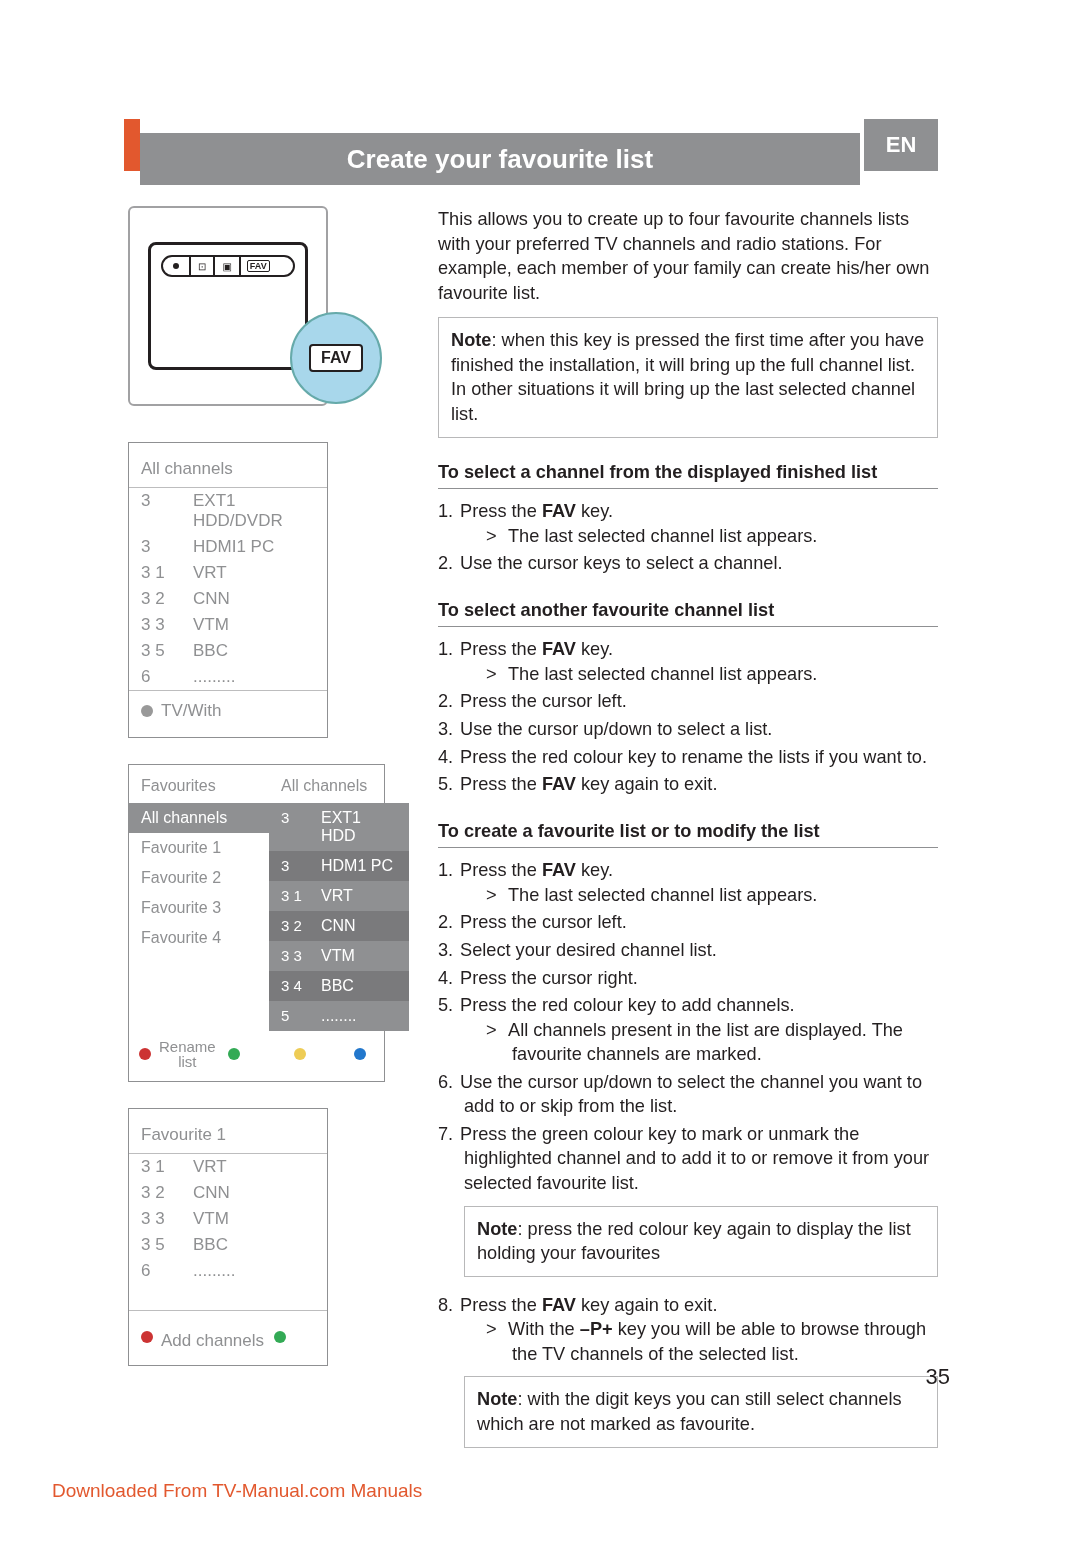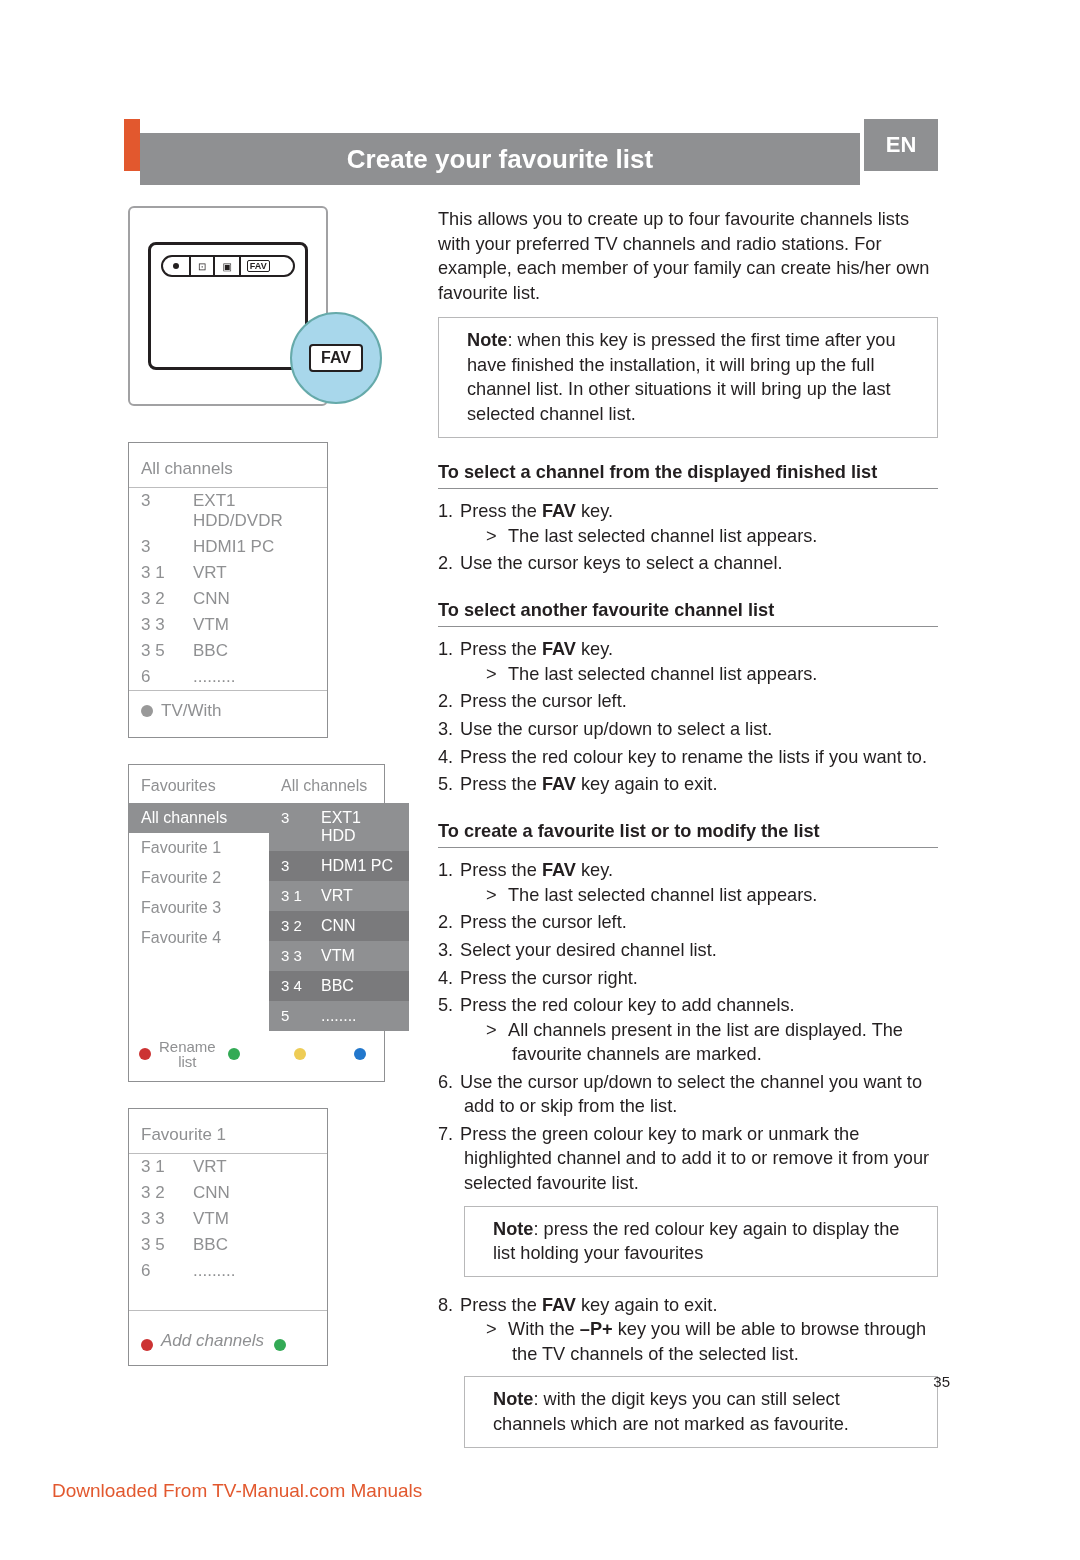--- a/index.html
+++ b/index.html
@@ -43,35 +43,35 @@
   .favgrid .sel { background: #8f9092; color: #fff; }
   .favgrid .right .item { display: grid; grid-template-columns: 40px 1fr; background: #8f9092; color: #fff; }
   .favgrid .right .item.dk { background: #7a7a7c; }
   .favgrid .right .num { font-size: 15px; }
   .panel2 .foot { padding: 8px 10px 12px; display: flex; align-items: center; color: #8f9092; }
   .panel2 .foot .lbl { text-align: center; font-size: 15px; line-height: 1; }
 
   .panel3 { border: 1.5px solid #8f9092; margin-top: 26px; font-size: 17px; color: #8f9092; width: 200px; }
   .panel3 .head { padding: 16px 12px 8px; }
   .panel3 .rows .row { display: grid; grid-template-columns: 52px 1fr; padding: 3px 12px; }
-  .panel3 .foot { padding: 20px 12px 14px; display: flex; align-items: flex-end; font-style: italic; }
+  .panel3 .foot { padding: 20px 12px 14px; display: flex; align-items: flex-start; }
 
   
   .right-col { position: absolute; left: 438px; top: 207px; width: 500px; font-size: 18.2px; line-height: 1.35; }
   .right-col p { margin-bottom: 12px; }
-  .note { border: 1.5px solid #b8b8b9; padding: 10px 28px; margin: 10px 0 16px; }
+  .note { border: 1.5px solid #b8b8b9; padding: 10px 12px; margin: 10px 0 16px; }
   .sect { border-bottom: 1.5px solid #8f9092; font-weight: 700; padding-bottom: 4px; margin: 22px 0 10px; font-size: 18.2px; }
   ol { list-style: none; padding-left: 26px; }
   ol > li { margin: 3px 0; }
   ol > li .n { display: inline-block; width: 22px; margin-left: -26px; }
   .sub { padding-left: 48px; }
   .sub .gt { margin-left: -26px; display: inline-block; width: 22px; }
   .bold { font-weight: 700; }
 
-  .pagenum { position: absolute; right: 130px; bottom: 170px; font-size: 15px; }
+  .pagenum { position: absolute; right: 130px; bottom: 170px; font-size: 22px; }
   .dl { position: absolute; left: 52px; bottom: 58px; color: #e2582e; font-size: 19px; }
 </style>
 </head>
 <body>
 
 <div class="page">
   <div class="accent"></div>
   <div class="titlebar">
     <span>Create your favourite list</span>
   </div>

